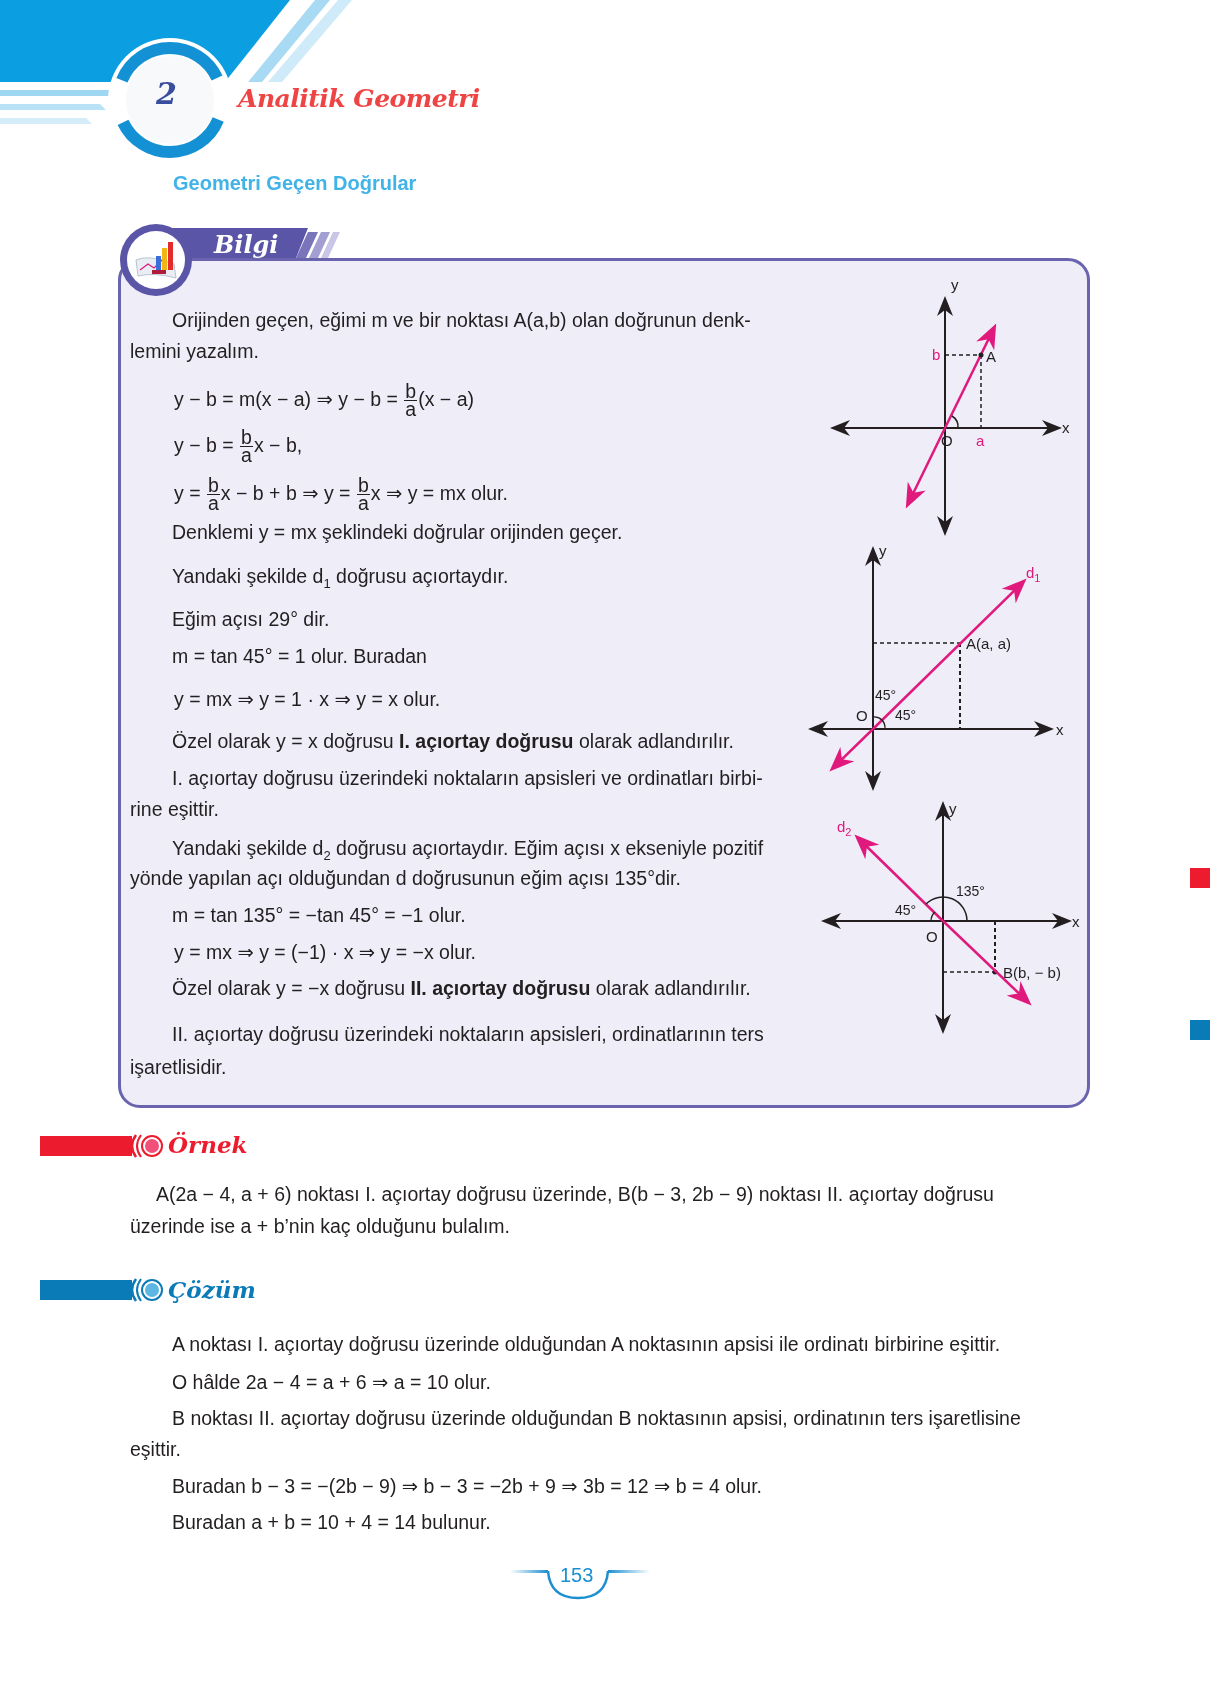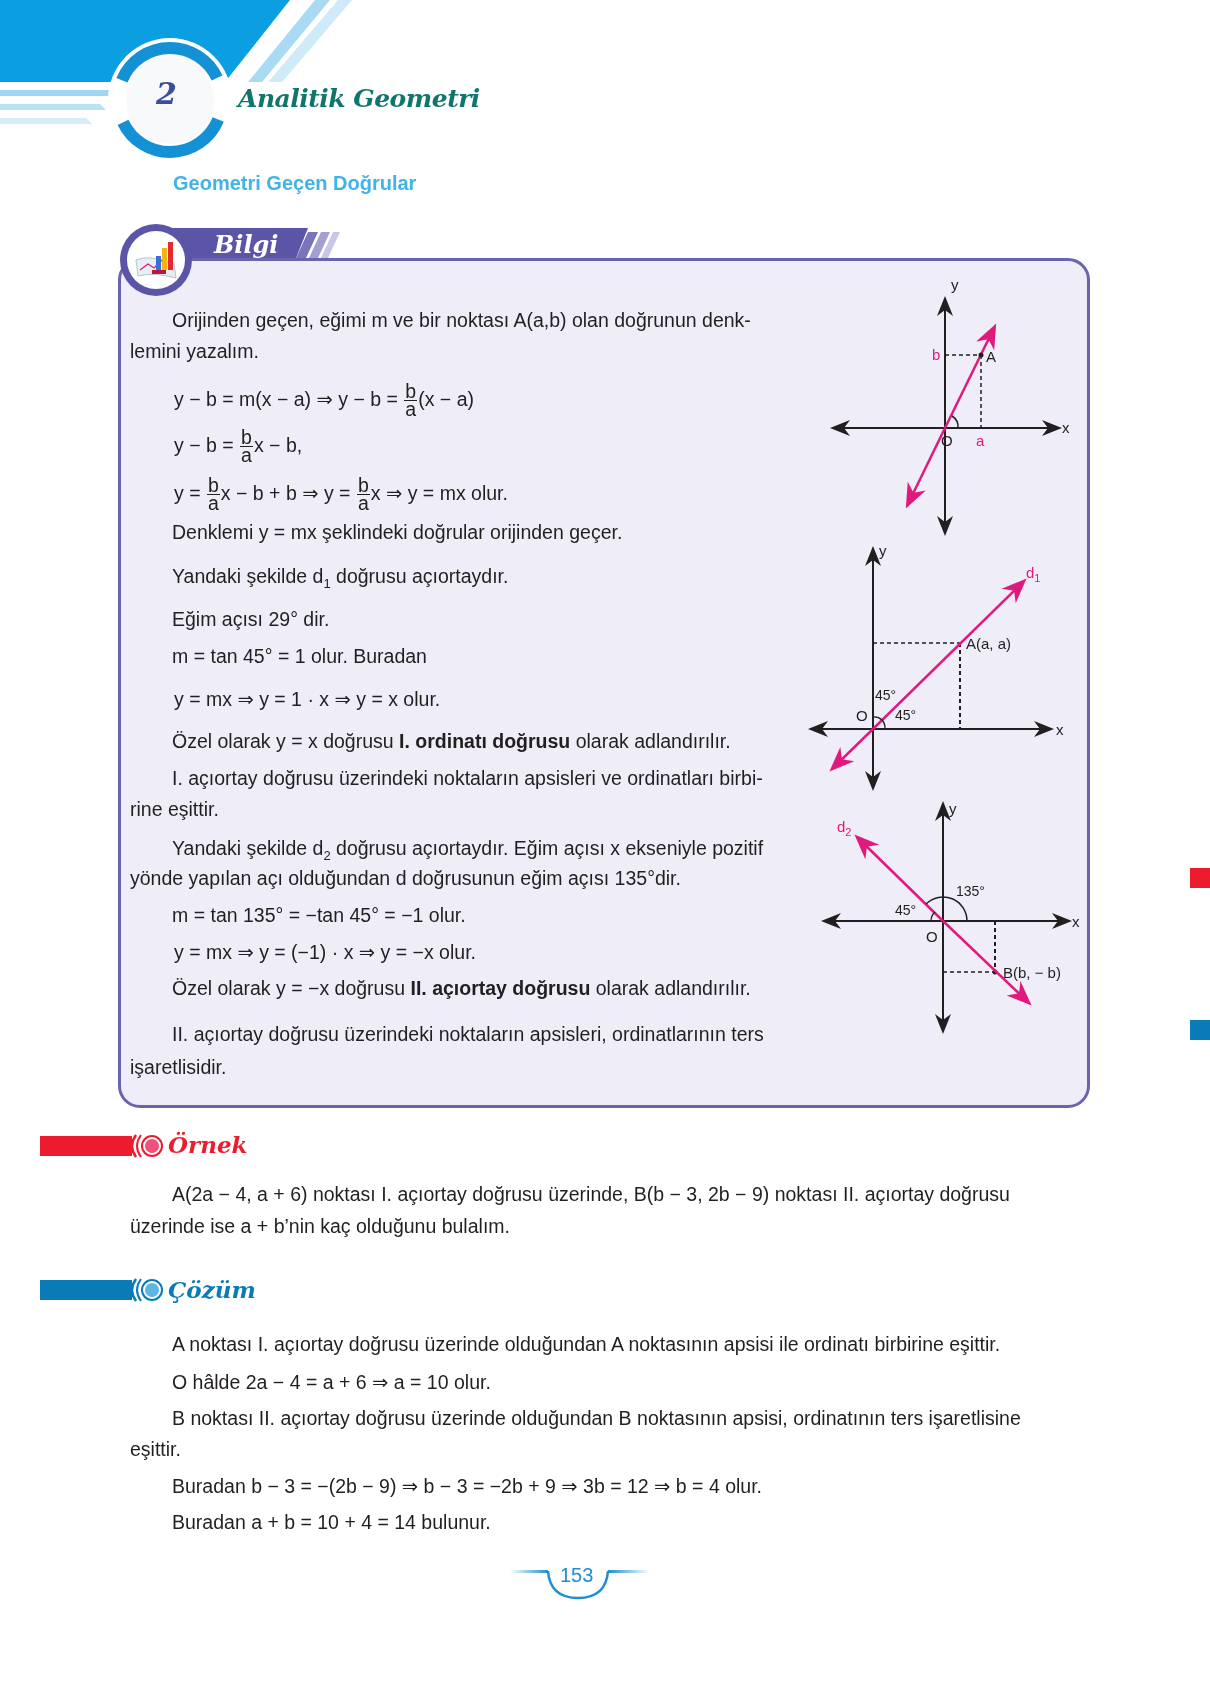--- a/index.html
+++ b/index.html
@@ -4,21 +4,21 @@
 <style>
   html,body{margin:0;padding:0;}
   body{width:1210px;height:1683px;position:relative;background:#ffffff;overflow:hidden;
        font-family:"Liberation Sans",sans-serif;color:#231f20;}
   .abs{position:absolute;}
   
   .hdr-svg{position:absolute;left:0;top:0;}
   .chap-num{position:absolute;left:156px;top:76px;font-family:"DejaVu Serif",serif;font-style:italic;
             font-size:30px;color:#3a4ea0;font-weight:bold;}
   .chap-title{position:absolute;left:238px;top:84px;font-family:"DejaVu Serif",serif;font-style:italic;
-            font-size:25px;color:#0f766e;font-weight:bold;letter-spacing:-0.5px;}
+            font-size:25px;color:#ef4444;font-weight:bold;letter-spacing:-0.5px;}
   .section-title{position:absolute;left:173px;top:172px;font-size:20px;font-weight:bold;color:#41b3e6;}
   
   .bilgi-box{position:absolute;left:118px;top:258px;width:972px;height:850px;background:#eeedf8;
              border:3px solid #6a64ae;border-radius:22px;box-sizing:border-box;}
   .bilgi-label{position:absolute;left:214px;top:230px;font-family:"DejaVu Serif",serif;font-style:italic;
                font-weight:bold;font-size:24px;color:#ffffff;}
   .txt{position:absolute;font-size:19.5px;line-height:24px;white-space:nowrap;color:#231f20;}
   .frac{display:inline-block;vertical-align:middle;text-align:center;line-height:17px;margin:0 1px;}
   .frac span{display:block;}
   .frac .num{border-bottom:1.5px solid #231f20;padding:0 1px;}
@@ -79,21 +79,21 @@
   <span>y = </span><span class="frac"><span class="num">b</span><span>a</span></span><span>x − b + b ⇒ y = </span><span class="frac"><span class="num">b</span><span>a</span></span><span>x ⇒ y = mx olur.</span>
 </div>
 <div class="txt" style="left:172px;top:520px;">Denklemi y = mx şeklindeki doğrular orijinden geçer.</div>
 <div class="txt" style="left:172px;top:564px;">
   <span>Yandaki şekilde d</span><sub>1</sub><span> doğrusu açıortaydır.</span>
 </div>
 <div class="txt" style="left:172px;top:607px;">Eğim açısı 29° dir.</div>
 <div class="txt" style="left:172px;top:644px;">m = tan 45° = 1 olur. Buradan</div>
 <div class="txt" style="left:174px;top:687px;">y = mx  ⇒  y = 1 · x ⇒  y = x  olur.</div>
 <div class="txt" style="left:172px;top:729px;">
-  <span>Özel olarak  y = x  doğrusu </span><b>I. ordinatı doğrusu</b><span> olarak adlandırılır.</span>
+  <span>Özel olarak  y = x  doğrusu </span><b>I. açıortay doğrusu</b><span> olarak adlandırılır.</span>
 </div>
 <div class="txt" style="left:172px;top:766px;">I. açıortay doğrusu üzerindeki noktaların apsisleri ve ordinatları birbi-</div>
 <div class="txt" style="left:130px;top:797px;">rine eşittir.</div>
 <div class="txt" style="left:172px;top:836px;">
   <span>Yandaki şekilde d</span><sub>2</sub><span> doğrusu açıortaydır. Eğim açısı x ekseniyle pozitif</span>
 </div>
 <div class="txt" style="left:130px;top:866px;">yönde yapılan açı olduğundan d doğrusunun eğim açısı 135°dir.</div>
 <div class="txt" style="left:172px;top:903px;">m = tan 135° = −tan 45° = −1 olur.</div>
 <div class="txt" style="left:174px;top:940px;">y = mx ⇒ y = (−1) · x ⇒ y = −x olur.</div>
 <div class="txt" style="left:172px;top:976px;">
@@ -171,21 +171,21 @@
 </svg>
 
 <svg class="abs" style="left:40px;top:1132px;" width="130" height="32">
   <rect x="0" y="4" width="92" height="20" fill="#ec1c2e"></rect>
   <path d="M96,3 Q88,14 96,25" stroke="#ec1c2e" stroke-width="2.5" fill="none"></path>
   <path d="M101,3 Q93,14 101,25" stroke="#ec1c2e" stroke-width="2" fill="none"></path>
   <circle cx="112" cy="14" r="10" fill="#ffffff" stroke="#ec1c2e" stroke-width="2"></circle>
   <circle cx="112" cy="14" r="7" fill="#f0507a"></circle>
 </svg>
 <div class="banner-txt" style="left:168px;top:1131px;color:#ec1c2e;">Örnek</div>
-<div class="txt" style="left:172px;top:1182px;">A(2a − 4,  a + 6) noktası I. açıortay doğrusu üzerinde, B(b − 3,  2b − 9) noktası II. açıortay doğrusu</div>
+<div class="txt" style="left:156px;top:1182px;">A(2a − 4,  a + 6) noktası I. açıortay doğrusu üzerinde, B(b − 3,  2b − 9) noktası II. açıortay doğrusu</div>
 <div class="txt" style="left:130px;top:1214px;">üzerinde ise a + b’nin kaç olduğunu bulalım.</div>
 
 <svg class="abs" style="left:40px;top:1276px;" width="130" height="32">
   <rect x="0" y="4" width="92" height="20" fill="#0b7bb8"></rect>
   <path d="M96,3 Q88,14 96,25" stroke="#0b7bb8" stroke-width="2.5" fill="none"></path>
   <path d="M101,3 Q93,14 101,25" stroke="#0b7bb8" stroke-width="2" fill="none"></path>
   <circle cx="112" cy="14" r="10" fill="#ffffff" stroke="#0b7bb8" stroke-width="2"></circle>
   <circle cx="112" cy="14" r="7" fill="#5eb7e3"></circle>
 </svg>
 <div class="banner-txt" style="left:168px;top:1276px;color:#0b7bb8;">Çözüm</div>

